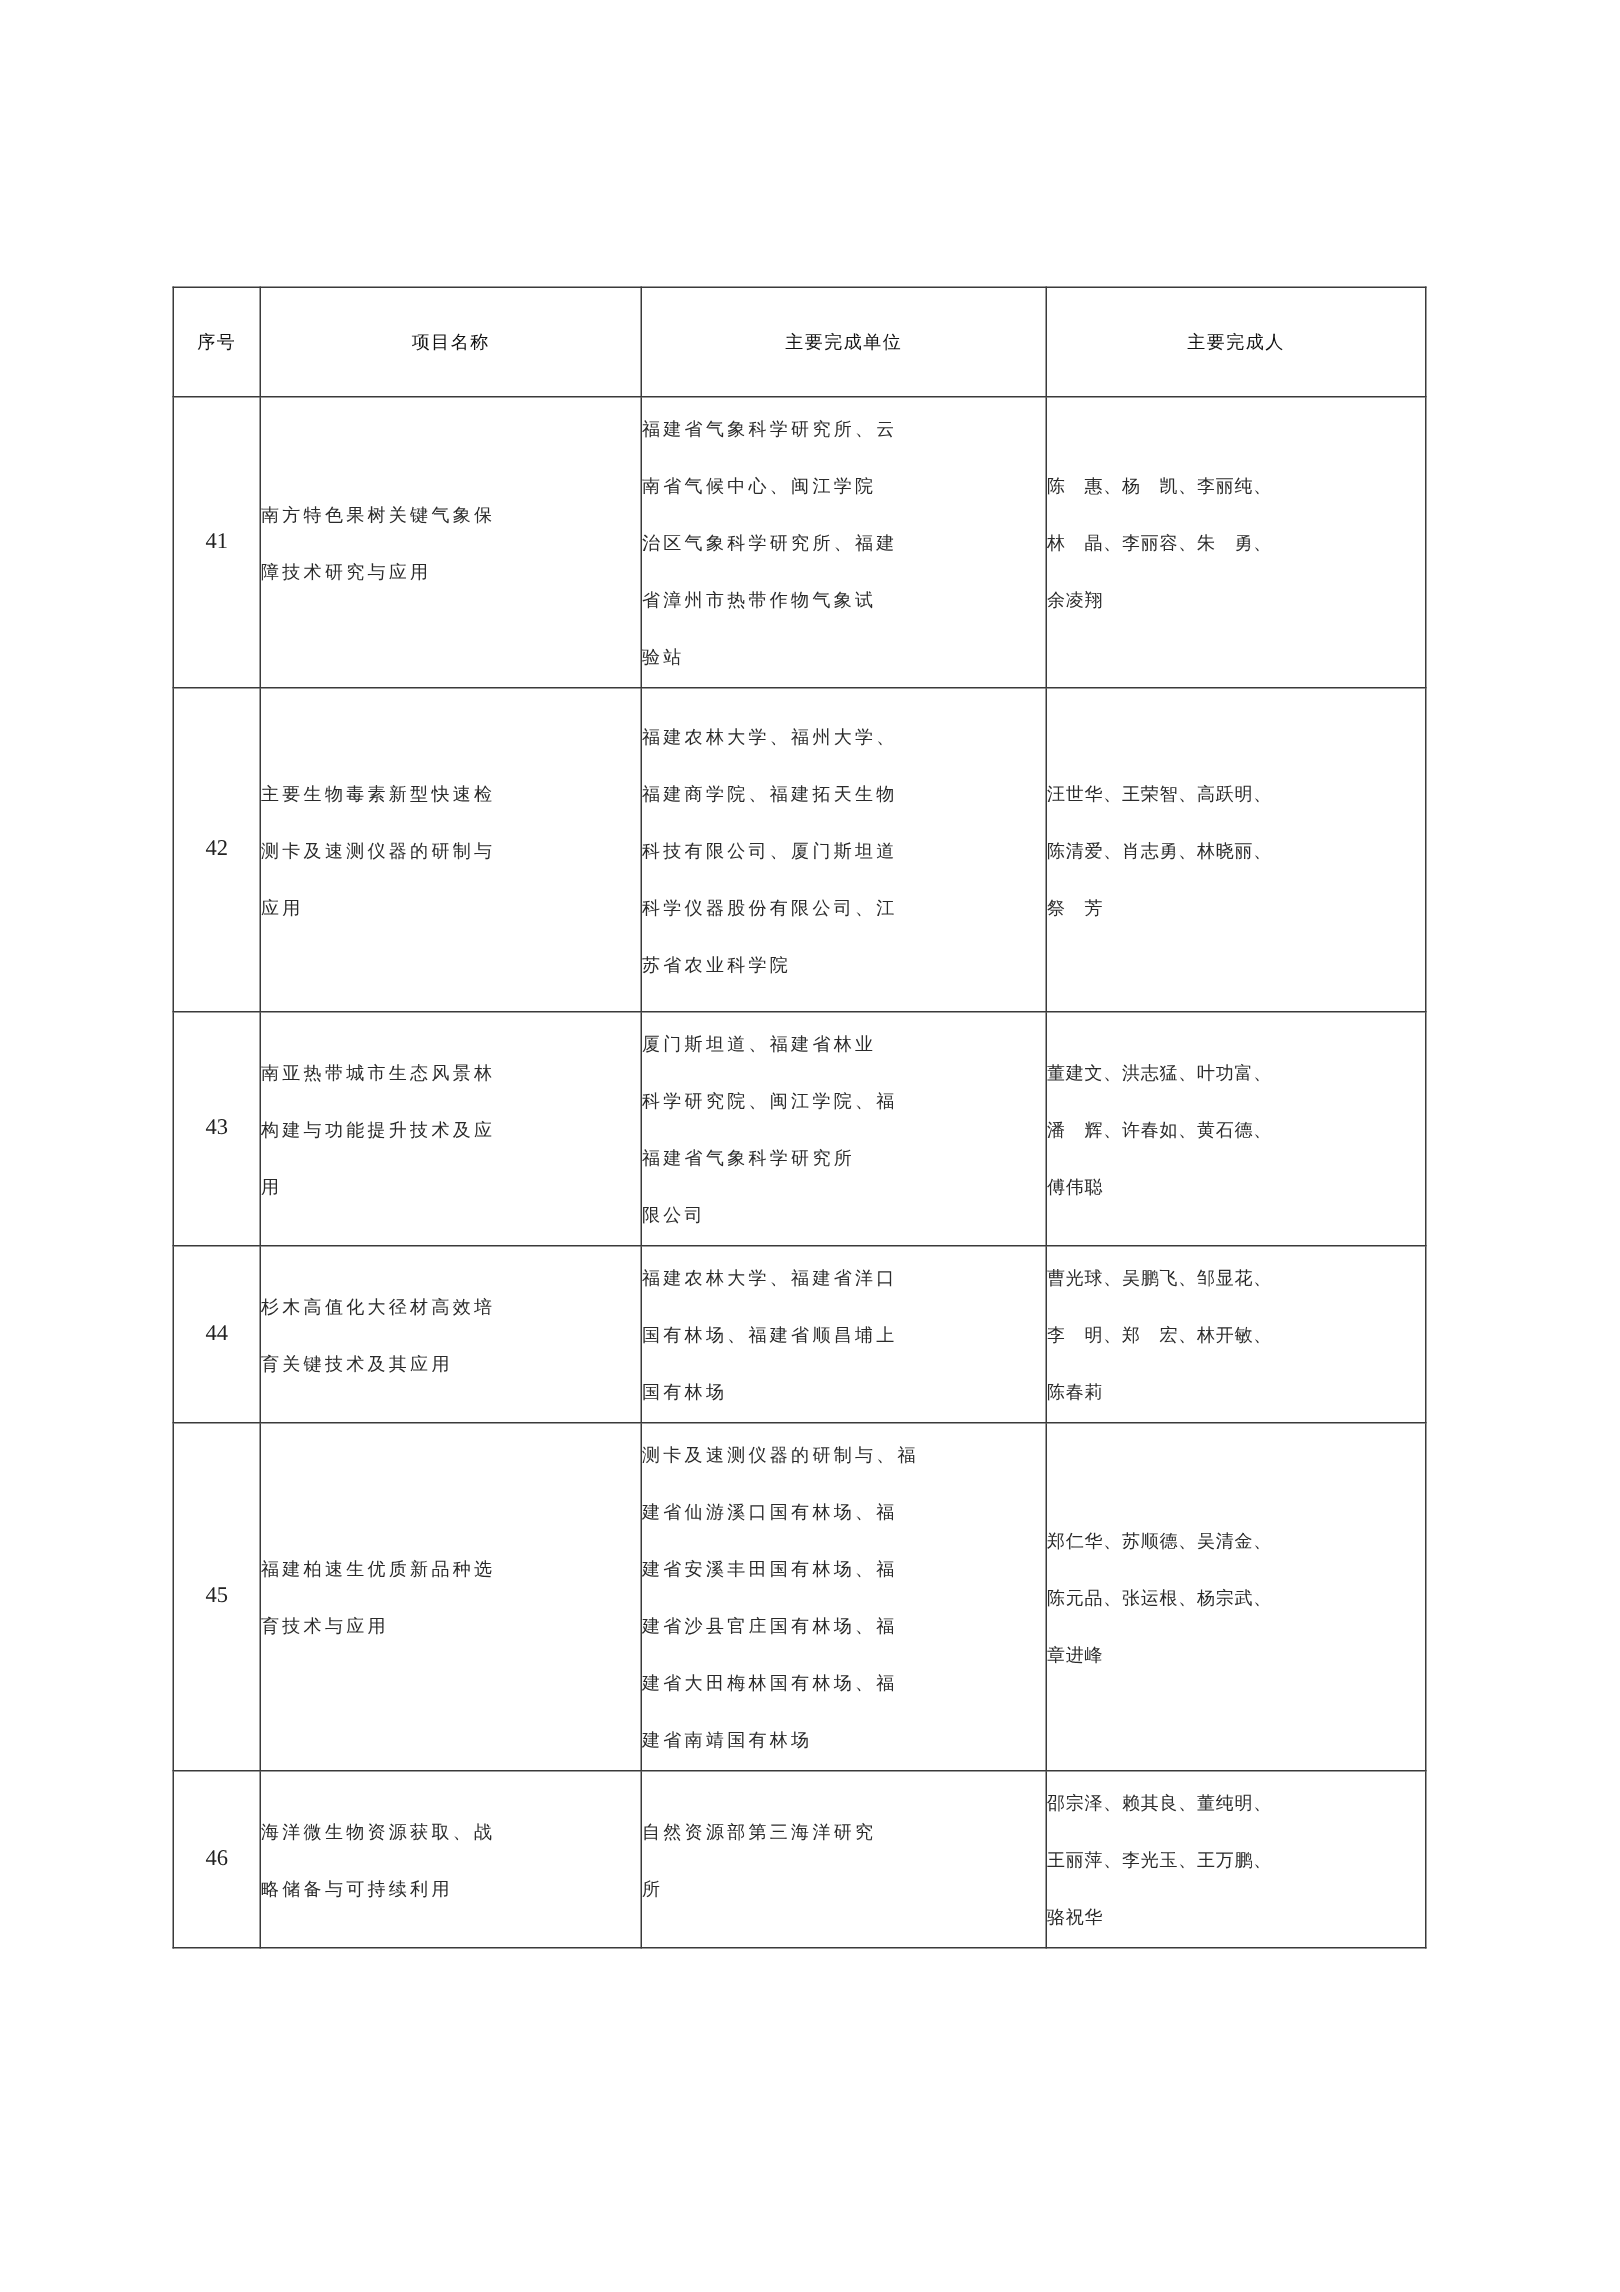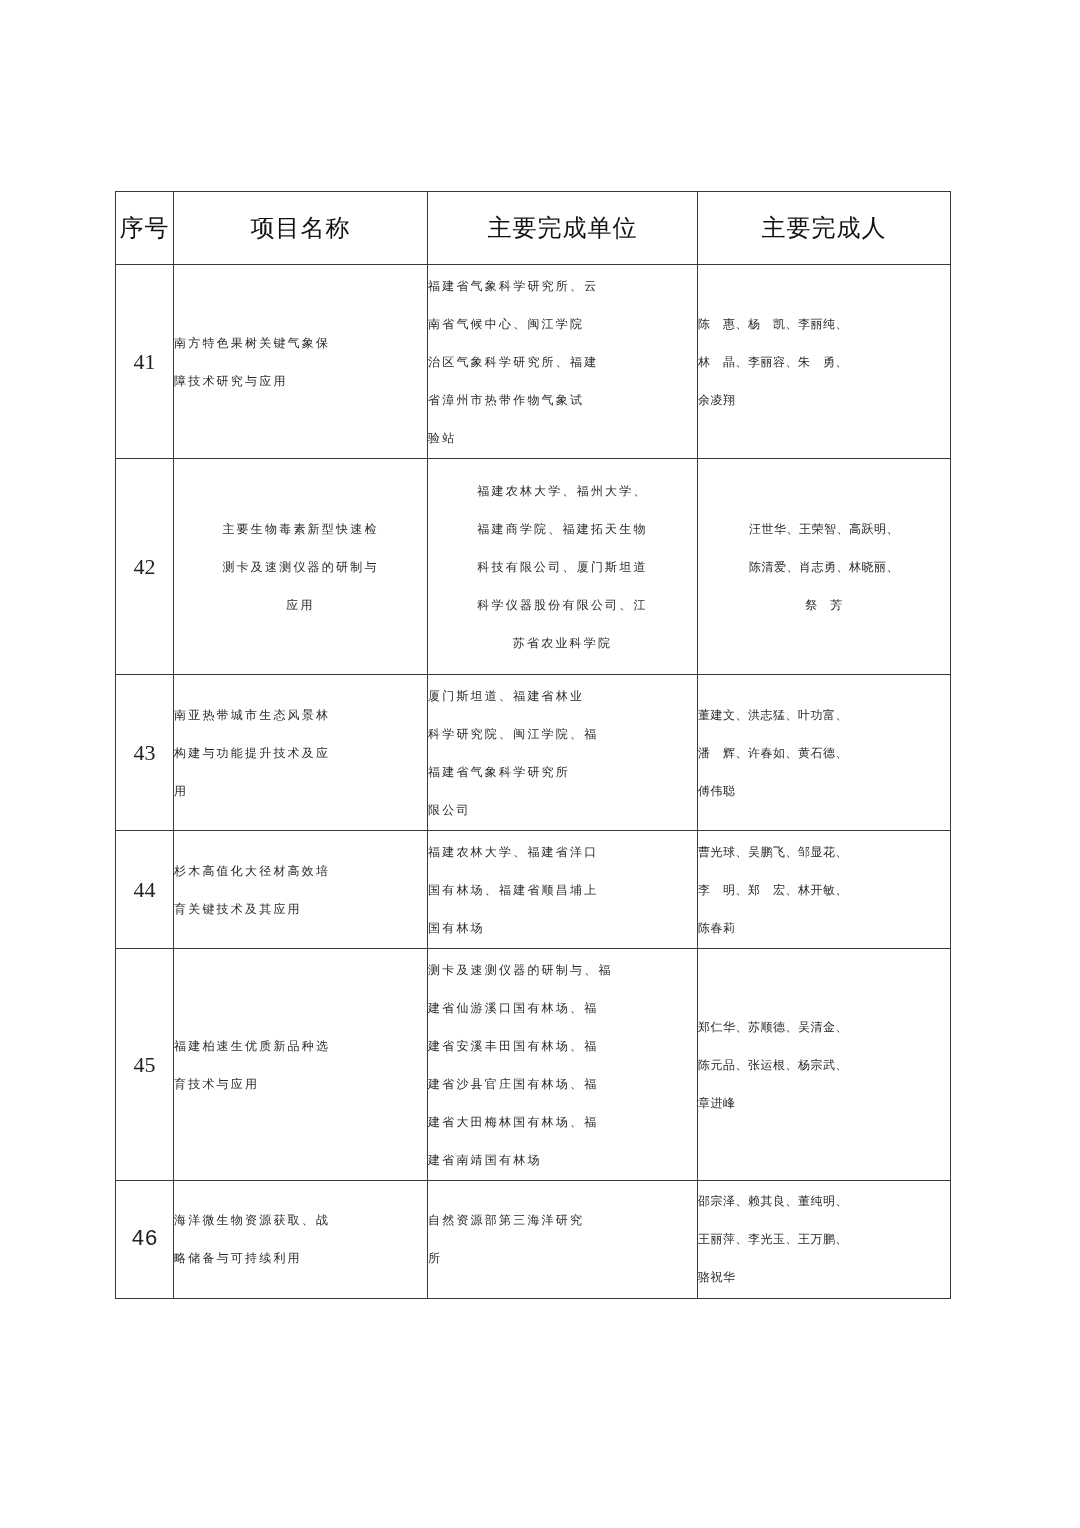--- a/index.html
+++ b/index.html
@@ -31,33 +31,33 @@
     }
     table.awards th, table.awards td {
       border: 1.5px solid #3a3a3a;
       padding: 0;
       vertical-align: middle;
     }
     table.awards th {
       height: 72px;
       font-family: "DejaVu Sans", "Liberation Sans", sans-serif;
       font-weight: normal;
-      font-size: 24px;
+      font-size: 12px;
       letter-spacing: 1px;
       color: #111111;
       text-align: center;
     }
     col.c-idx { width: 58px; }
     col.c-name { width: 254px; }
     col.c-unit { width: 270px; }
     col.c-people { width: 253px; }
 
     td.idx {
       text-align: center;
-      font-size: 22px;
+      font-size: 15px;
       font-family: "Liberation Serif", "DejaVu Serif", serif;
       color: #222;
     }
     td.txt {
       font-size: 12px;
       line-height: 38px;
       letter-spacing: 2.2px;
       color: #2a2a2a;
       padding-left: 4px;
       padding-right: 0;
@@ -65,25 +65,25 @@
     td.txt .line {
       display: block;
       white-space: nowrap;
       overflow: hidden;
     }
     td.people {
       letter-spacing: 0.5px;
       padding-left: 2px;
     }
     tr.r41 td { height: 193px; }
-    tr.r42 td { height: 215px; text-align: center; }
+    tr.r42 td { height: 215px; }
     tr.r43 td { height: 155px; }
     tr.r44 td { height: 117px; }
     tr.r45 td { height: 231px; }
-    tr.r46 td { height: 117px; font-family: Liberation Mono, monospace; }
+    tr.r46 td { height: 117px; }
   </style>
 </head>
 <body>
 
 <div class="page">
   <table class="awards">
     <colgroup>
       <col class="c-idx">
       <col class="c-name">
       <col class="c-unit">

